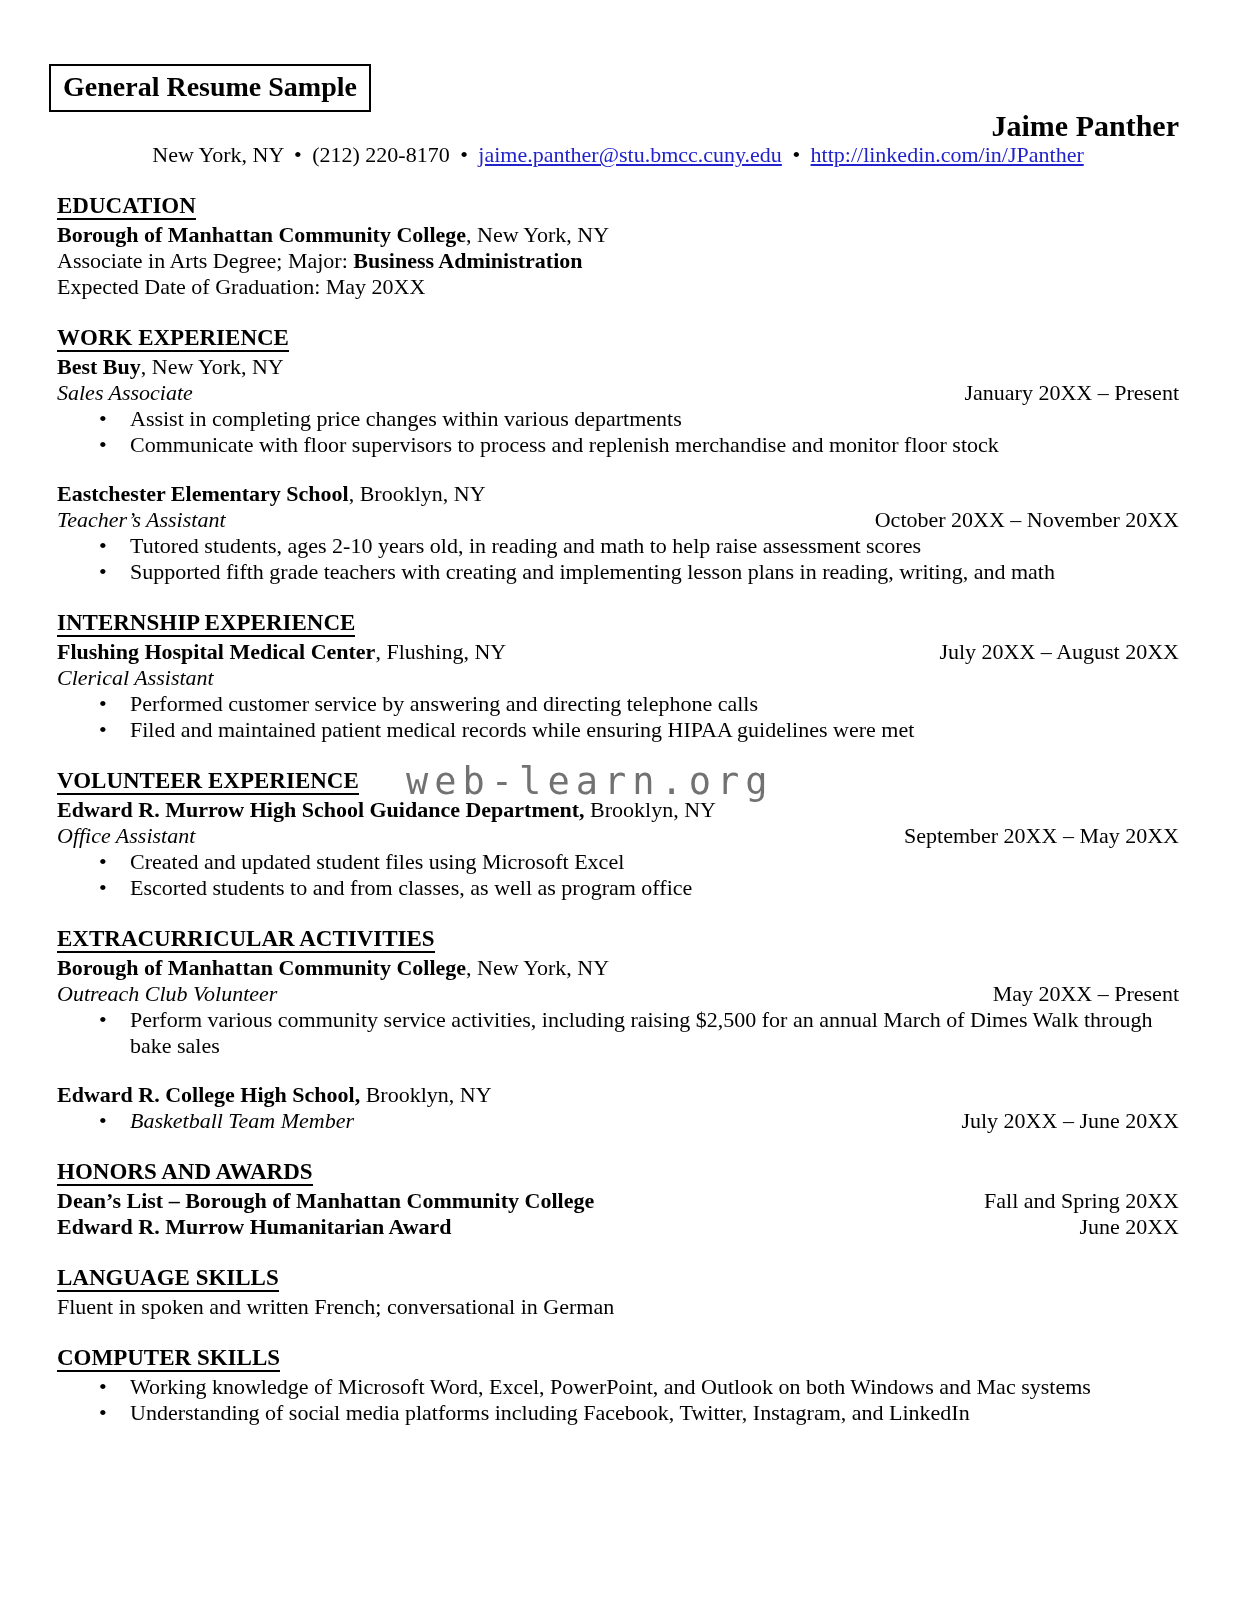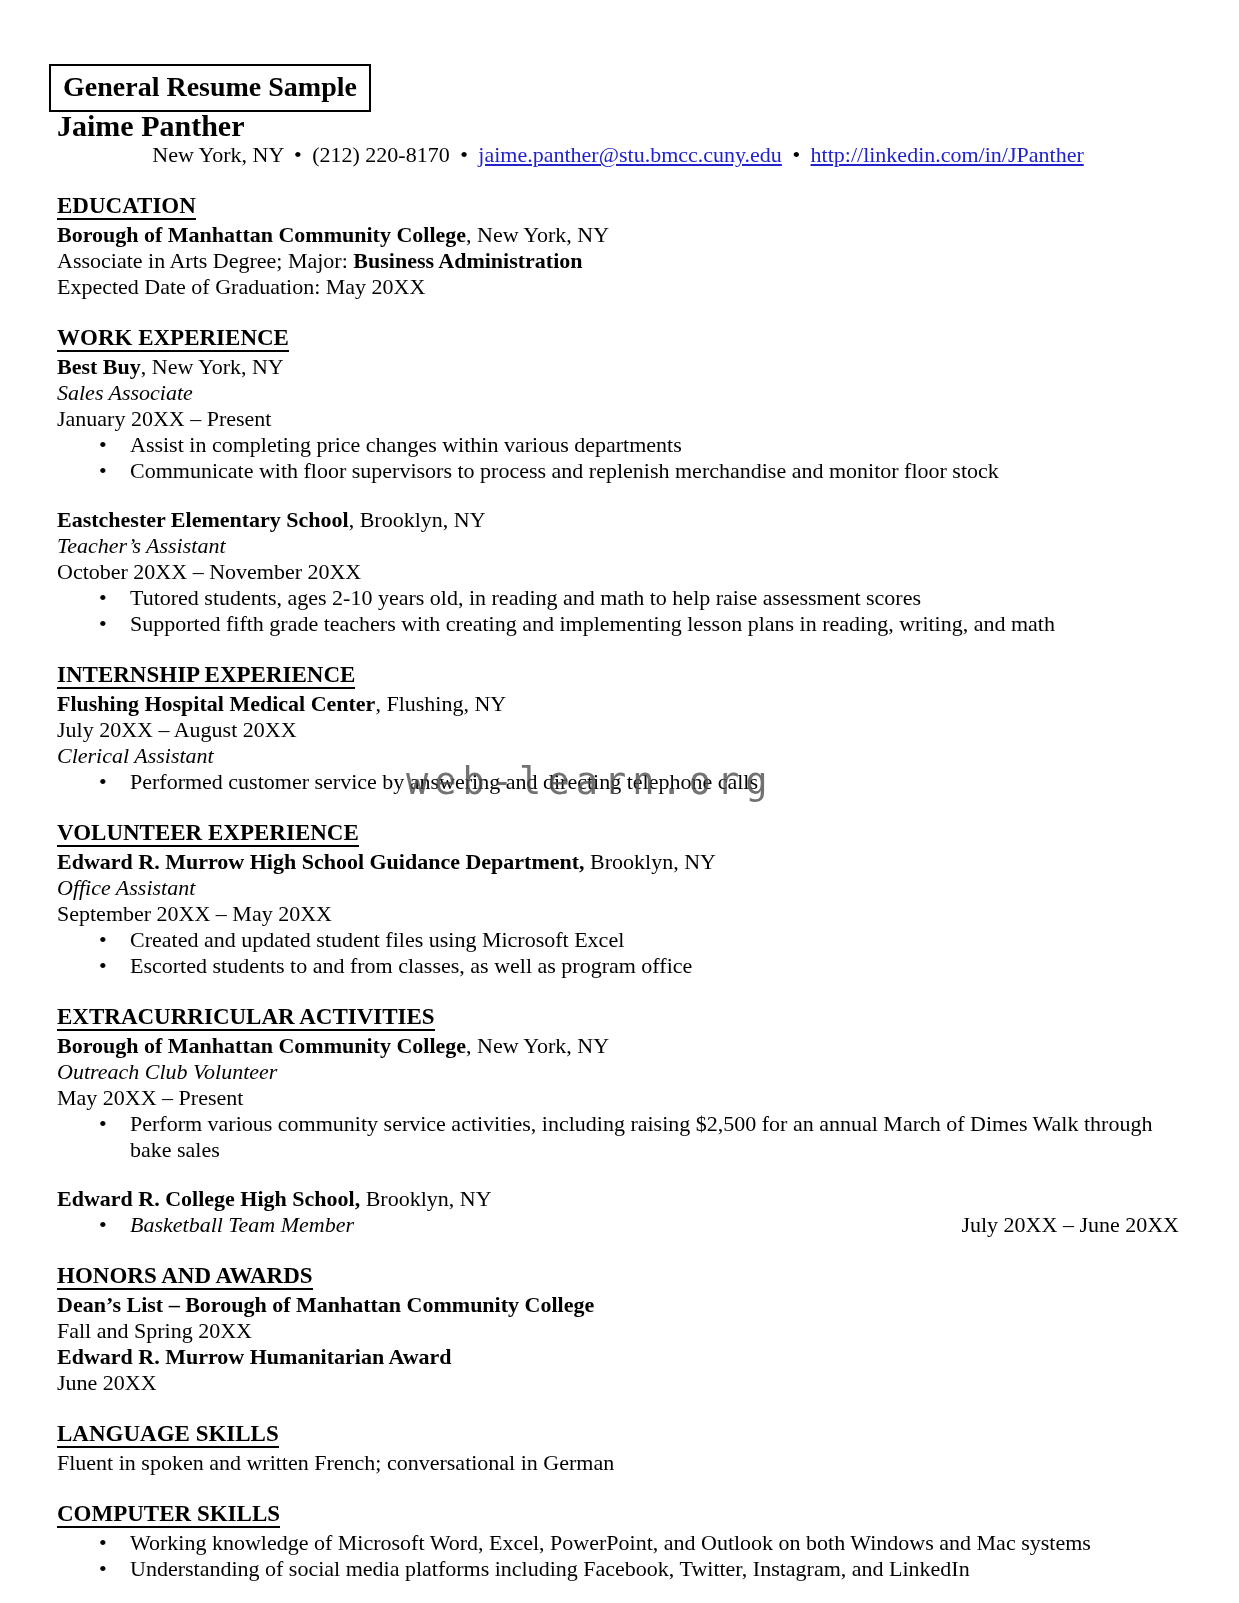--- a/index.html
+++ b/index.html
@@ -19,42 +19,42 @@
     display: inline-block;
     border: 2px solid #000;
     padding: 4px 12px 6px 12px;
     margin-left: -8px;
     font-weight: bold;
     font-size: 28px;
     line-height: 34px;
   }
 
   .name {
-    text-align: left;
+    text-align: right;
     font-weight: bold;
     font-size: 30px;
     line-height: 32px;
     margin-top: -2px;
   }
   .contact { text-align: center; line-height: 26px; }
   .contact .sep { margin: 0 5px; }
   a.link { color: var(--link-color, #2222cc); text-decoration: underline; cursor: pointer; }
 
   .section { margin-top: 25px; }
   .section-title {
     display: inline-block;
     font-weight: bold;
     font-size: 23px;
     line-height: 24px;
     border-bottom: 2px solid #000;
     margin-bottom: 2px;
   }
   .entry + .entry { margin-top: 23px; }
 
-  .row { display: flex; justify-content: space-between; align-items: baseline; flex-direction: column; }
+  .row { display: flex; justify-content: space-between; align-items: baseline; }
   .b { font-weight: bold; }
   .i { font-style: italic; }
 
   ul.bullets { margin: 0; padding: 0; list-style: none; }
   ul.bullets li { position: relative; padding-left: 73px; }
   ul.bullets li::before { content: "\2022"; position: absolute; left: 42px; top: 0; }
   ul.bullets li.row-li { display: flex; justify-content: space-between; }
 
   .watermark {
     position: absolute;
@@ -133,20 +133,21 @@
   
   <div class="section">
     <div><span class="section-title">INTERNSHIP EXPERIENCE</span></div>
     <div class="row">
       <span><span class="b">Flushing Hospital Medical Center</span><span>, Flushing, NY</span></span>
       <span>July 20XX – August 20XX</span>
     </div>
     <div class="i">Clerical Assistant</div>
     <ul class="bullets">
       <li>Performed customer service by answering and directing telephone calls</li>
+      <li>Filed and maintained patient medical records while ensuring HIPAA guidelines were met</li>
     </ul>
   </div>
 
   
   <div class="section">
     <div><span class="section-title">VOLUNTEER EXPERIENCE</span></div>
     <div><span class="b">Edward R. Murrow High School Guidance Department,</span><span> Brooklyn, NY</span></div>
     <div class="row">
       <span class="i">Office Assistant</span>
       <span>September 20XX – May 20XX</span>

